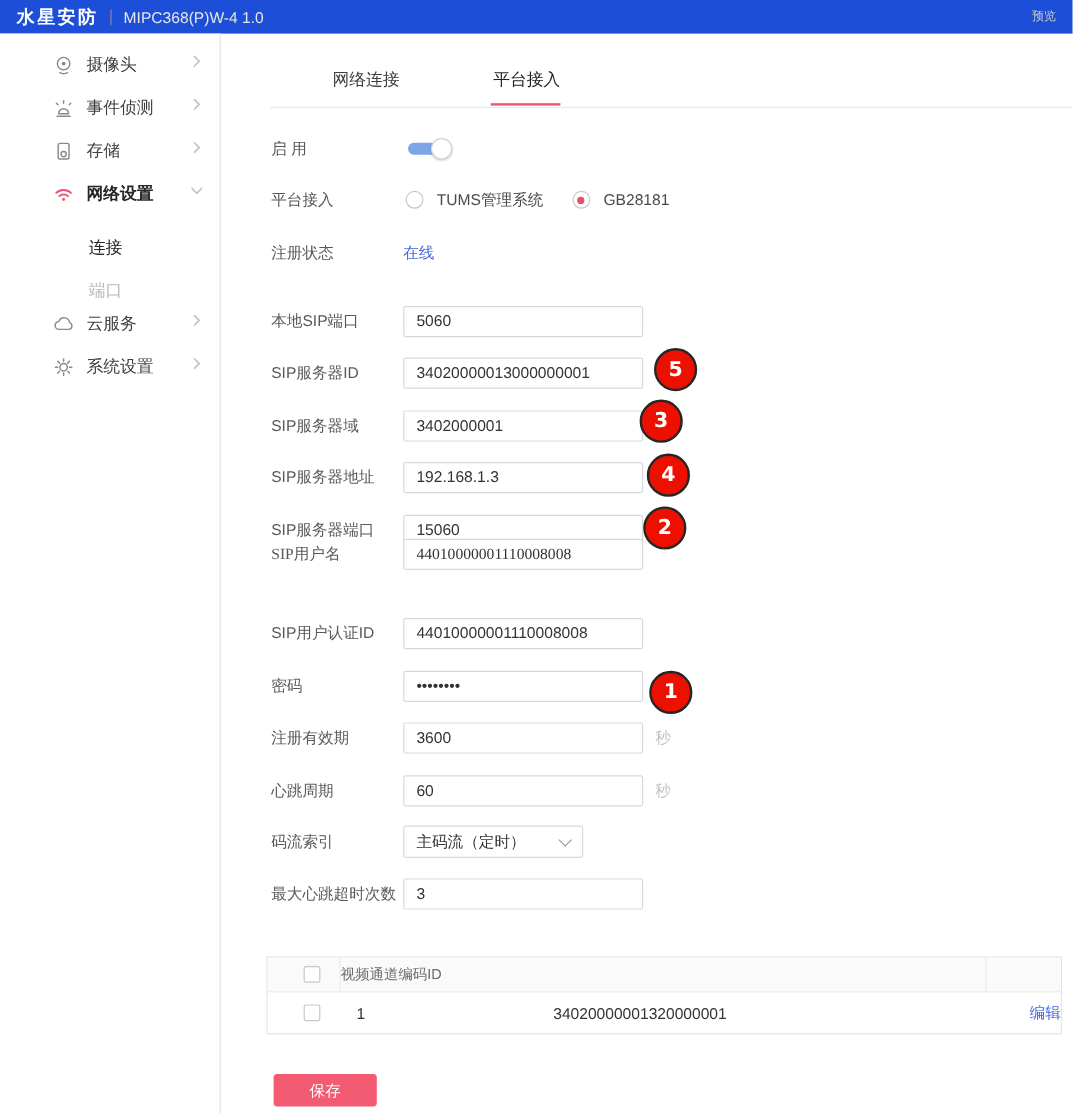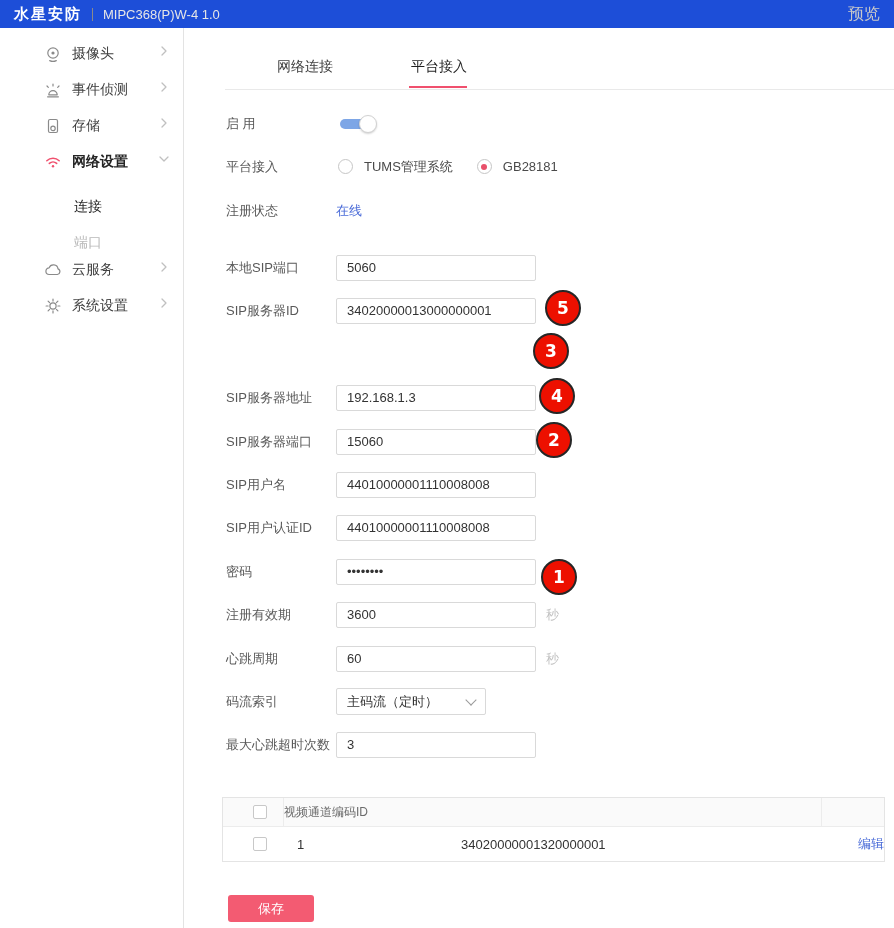--- a/index.html
+++ b/index.html
@@ -7,21 +7,21 @@
   .page { position:relative; width:894px; height:928px; background:#fff; overflow:hidden;
           font-family:"Liberation Sans", sans-serif; }
 
   
   .topbar { position:absolute; left:0; top:0; right:0; height:28px; background:#1d4ed8;
             display:flex; align-items:center; padding:14px 14px; box-sizing:border-box; }
   .brand { color:#fff; font-size:15px; font-weight:bold; letter-spacing:2px; }
   .vline { width:1px; height:13px; background:#8a8a8a; margin:0 10px; }
   .model { color:#e6e6e6; font-size:13px; }
   .tb-spacer { flex:1; }
-  .preview { color:#c9c9c9; font-size:16px; cursor:pointer; }
+  .preview { color:#c9c9c9; font-size:10px; cursor:pointer; }
 
   
   .sidebar { position:absolute; left:0; top:28px; width:184px; bottom:0; background:#fff;
              border-right:1px solid #e3e3e3; padding-top:17px; box-sizing:border-box; }
   .side-item { position:relative; height:36px; display:flex; 
                padding-left:44px; cursor:pointer; }
   .side-item .ic { width:18px; height:18px; margin-right:10px; flex:none; }
   .side-item .lbl { font-size:14px; color:#404040; }
   .side-item.active .lbl { font-weight:bold; color:#262626; }
   .chev { position:absolute; right:15px; width:8px; height:12px; }
@@ -41,21 +41,21 @@
   .flabel { width:110px; font-size:13px; color:#595959; flex:none; }
   .tinput { width:200px; height:26px; box-sizing:border-box; border:1px solid #d9d9d9;
             border-radius:2px; padding:0 10px; font-size:13px; color:#333;
             font-family:inherit; background:#fff; outline:none; }
   .unit { margin-left:10px; font-size:13px; color:#c2c2c2; }
 
   .r-enable { top:110px; }
   .r-platform { top:153px; }
   .r-status { top:197px; }
   .f0 { top:254px; } .f1 { top:297px; } .f2 { top:341px; } .f3 { top:384px; }
-  .f4 { top:428px; } .f5 { top:471px; } .f6 { top:514px; } .f7 { top:558px; }
+  .f4 { top:428px; } .f5 { top:448px;font-family:Liberation Serif, serif; } .f6 { top:514px; } .f7 { top:558px; }
   .f8 { top:601px; } .f9 { top:645px; } .f10 { top:688px; } .f11 { top:731px; }
 
   
   .toggle { position:relative; width:37px; height:18px; margin-left:4px; cursor:pointer; }
   .toggle-track { position:absolute; left:0; top:4px; width:30px; height:10px;
                   border-radius:5px; background:#7da6e6; }
   .toggle-knob { position:absolute; right:0; top:0; width:18px; height:18px; border-radius:50%;
                  background:#fff; border:1px solid #d2d2d2; box-sizing:border-box;
                  box-shadow:0 1px 2px rgba(0,0,0,.18); }
 
@@ -229,20 +229,24 @@
   </div>
 
   <div class="frow f0">
     <span class="flabel">本地SIP端口</span>
     <input class="tinput" value="5060" style="">
   </div>
   <div class="frow f1">
     <span class="flabel">SIP服务器ID</span>
     <input class="tinput" value="34020000013000000001" style="">
   </div>
+  <div class="frow f2">
+    <span class="flabel">SIP服务器域</span>
+    <input class="tinput" value="3402000001" style="">
+  </div>
   <div class="frow f3">
     <span class="flabel">SIP服务器地址</span>
     <input class="tinput" value="192.168.1.3" style="">
   </div>
   <div class="frow f4">
     <span class="flabel">SIP服务器端口</span>
     <input class="tinput" value="15060" style="">
   </div>
   <div class="frow f5">
     <span class="flabel">SIP用户名</span>

